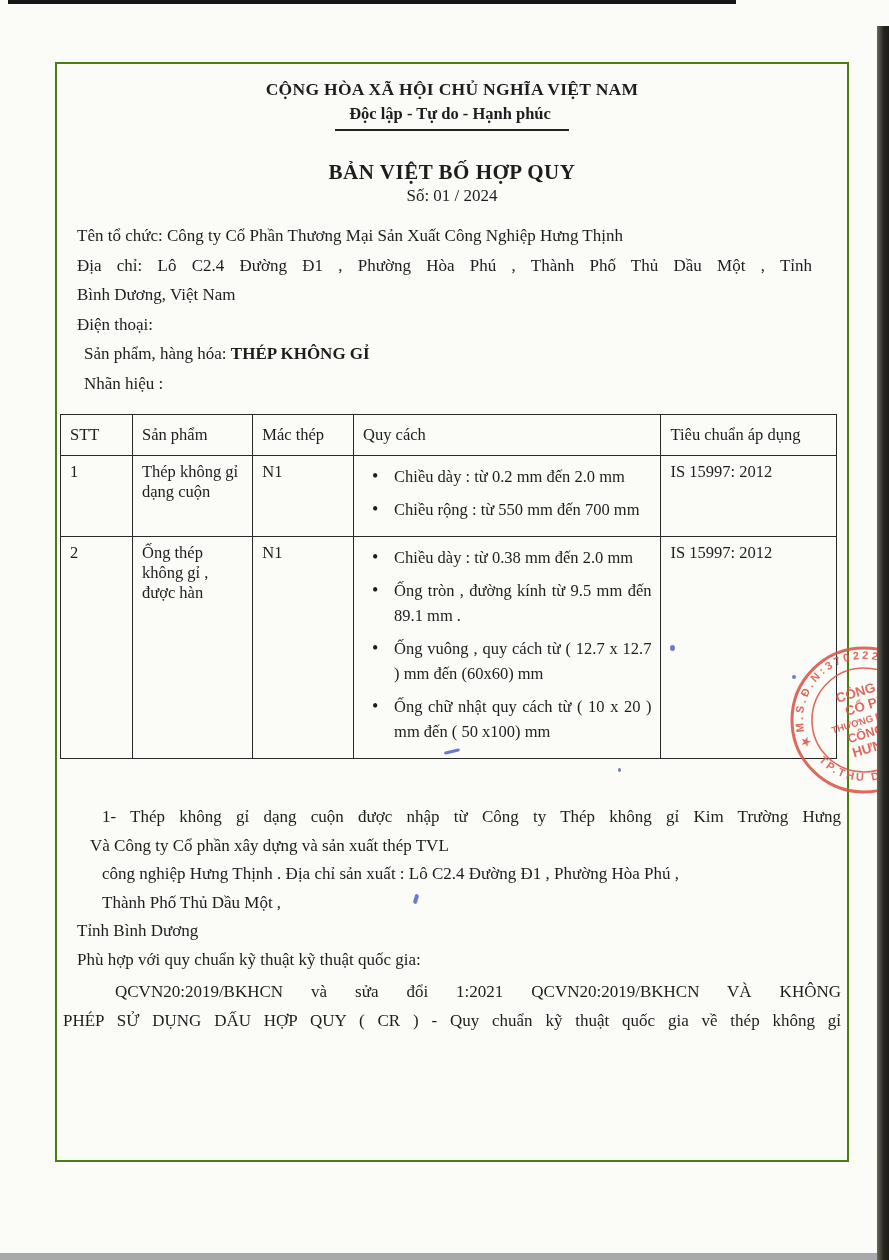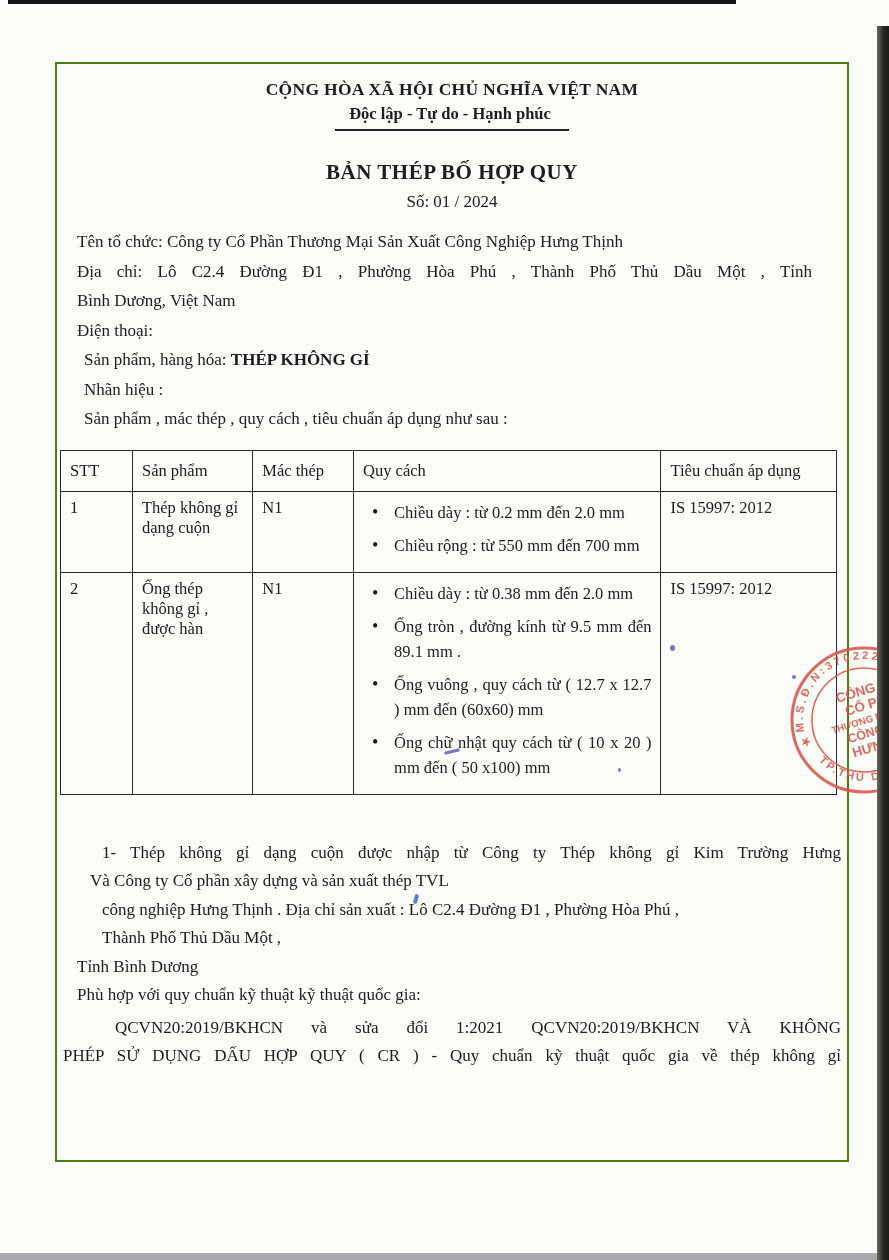--- a/index.html
+++ b/index.html
@@ -15,21 +15,21 @@
   .scan-bottom-bar{position:absolute;left:0;top:1253px;width:889px;height:7px;background:#a7a9ad;z-index:39;}
   
   .frame{position:absolute;left:55px;top:62px;width:794px;height:1100px;
     border:2px solid #4d7c0f;box-sizing:border-box;background:transparent;z-index:2;}
   
   .nat-title{margin-top:14px;text-align:center;font-weight:bold;font-size:17.5px;line-height:22px;letter-spacing:.3px;}
   .motto-wrap{text-align:center;line-height:24px;margin-top:2px;}
   .motto{display:inline-block;font-weight:bold;font-size:16.5px;
     border-bottom:2px solid #222;padding:0 18px 3px 14px;}
   .doc-title{margin-top:28px;text-align:center;font-weight:bold;font-size:21px;line-height:26px;letter-spacing:.5px;}
-  .doc-no{margin-top:6px;text-align:center;font-size:17px;line-height:22px;}
+  .doc-no{text-align:center;font-size:17px;line-height:22px;}
   
   .info{margin:14px 35px 0 20px;font-size:17px;line-height:29.5px;}
   .just{text-align:justify;text-align-last:justify;}
   .indent6{padding-left:7px;}
   .bold{font-weight:bold;}
   
   table.spec{border-collapse:collapse;width:777px;margin:16px 0 0 3px;font-size:16.5px;}
   table.spec td,table.spec th{border:1.6px solid #282828;padding:6px 9px;vertical-align:top;text-align:left;font-weight:normal;}
   table.spec th{height:28px;vertical-align:middle;}
   .col-stt{width:58px;text-align:center;}
@@ -66,31 +66,30 @@
 <div class="scan-right-bar"></div>
 <div class="scan-bottom-bar"></div>
 
 <div class="frame">
 
   <div class="nat-title">CỘNG HÒA XÃ HỘI CHỦ NGHĨA VIỆT NAM</div>
   <div class="motto-wrap">
     <span class="motto">Độc lập - Tự do - Hạnh phúc</span>
   </div>
 
-  <div class="doc-title">BẢN THÉP BỐ HỢP QUY</div>
+  <div class="doc-title">BẢN VIỆT BỐ HỢP QUY</div>
   <div class="doc-no">Số: 01 / 2024</div>
 
   <div class="info">
     <div>Tên tổ chức: Công ty Cổ Phần Thương Mại Sản Xuất Công Nghiệp Hưng Thịnh</div>
     <div class="just">Địa chỉ: Lô C2.4 Đường Đ1 , Phường Hòa Phú , Thành Phố Thủ Dầu Một , Tỉnh</div>
     <div>Bình Dương, Việt Nam</div>
     <div>Điện thoại:</div>
     <div class="indent6"><span>Sản phẩm, hàng hóa: </span><span class="bold">THÉP KHÔNG GỈ</span></div>
     <div class="indent6">Nhãn hiệu :</div>
-    <div class="indent6">Sản phẩm , mác thép , quy cách , tiêu chuẩn áp dụng như sau :</div>
   </div>
 
   <table class="spec">
     <tbody>
         <tr>
       <th class="col-stt">STT</th>
       <th class="col-sp">Sản phẩm</th>
       <th class="col-mac">Mác thép</th>
       <th class="col-qc">Quy cách</th>
       <th class="col-tc">Tiêu chuẩn áp dụng</th>

